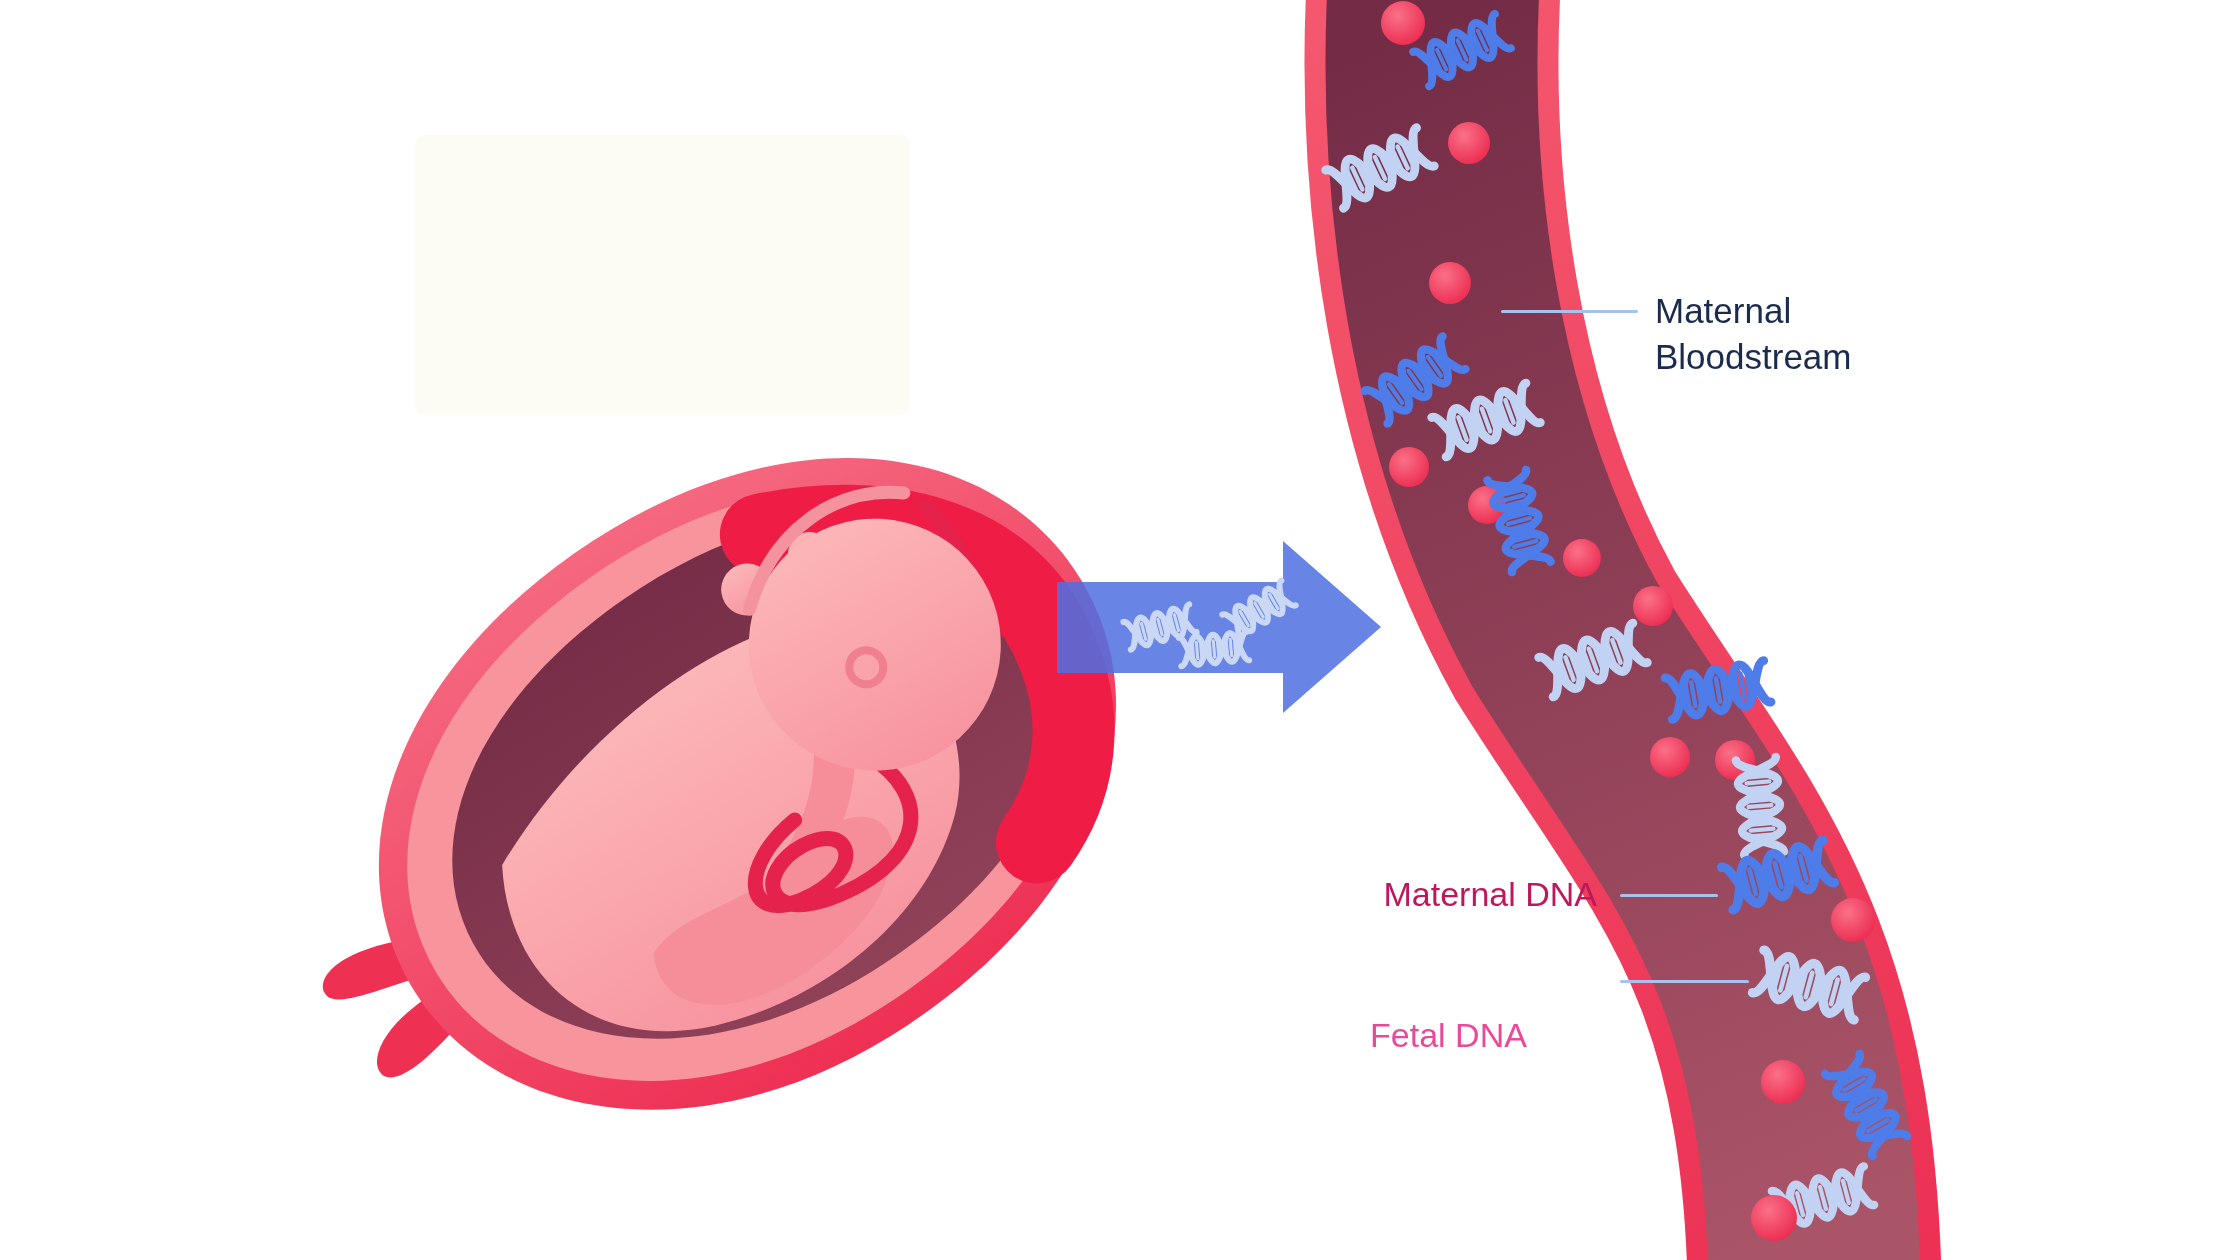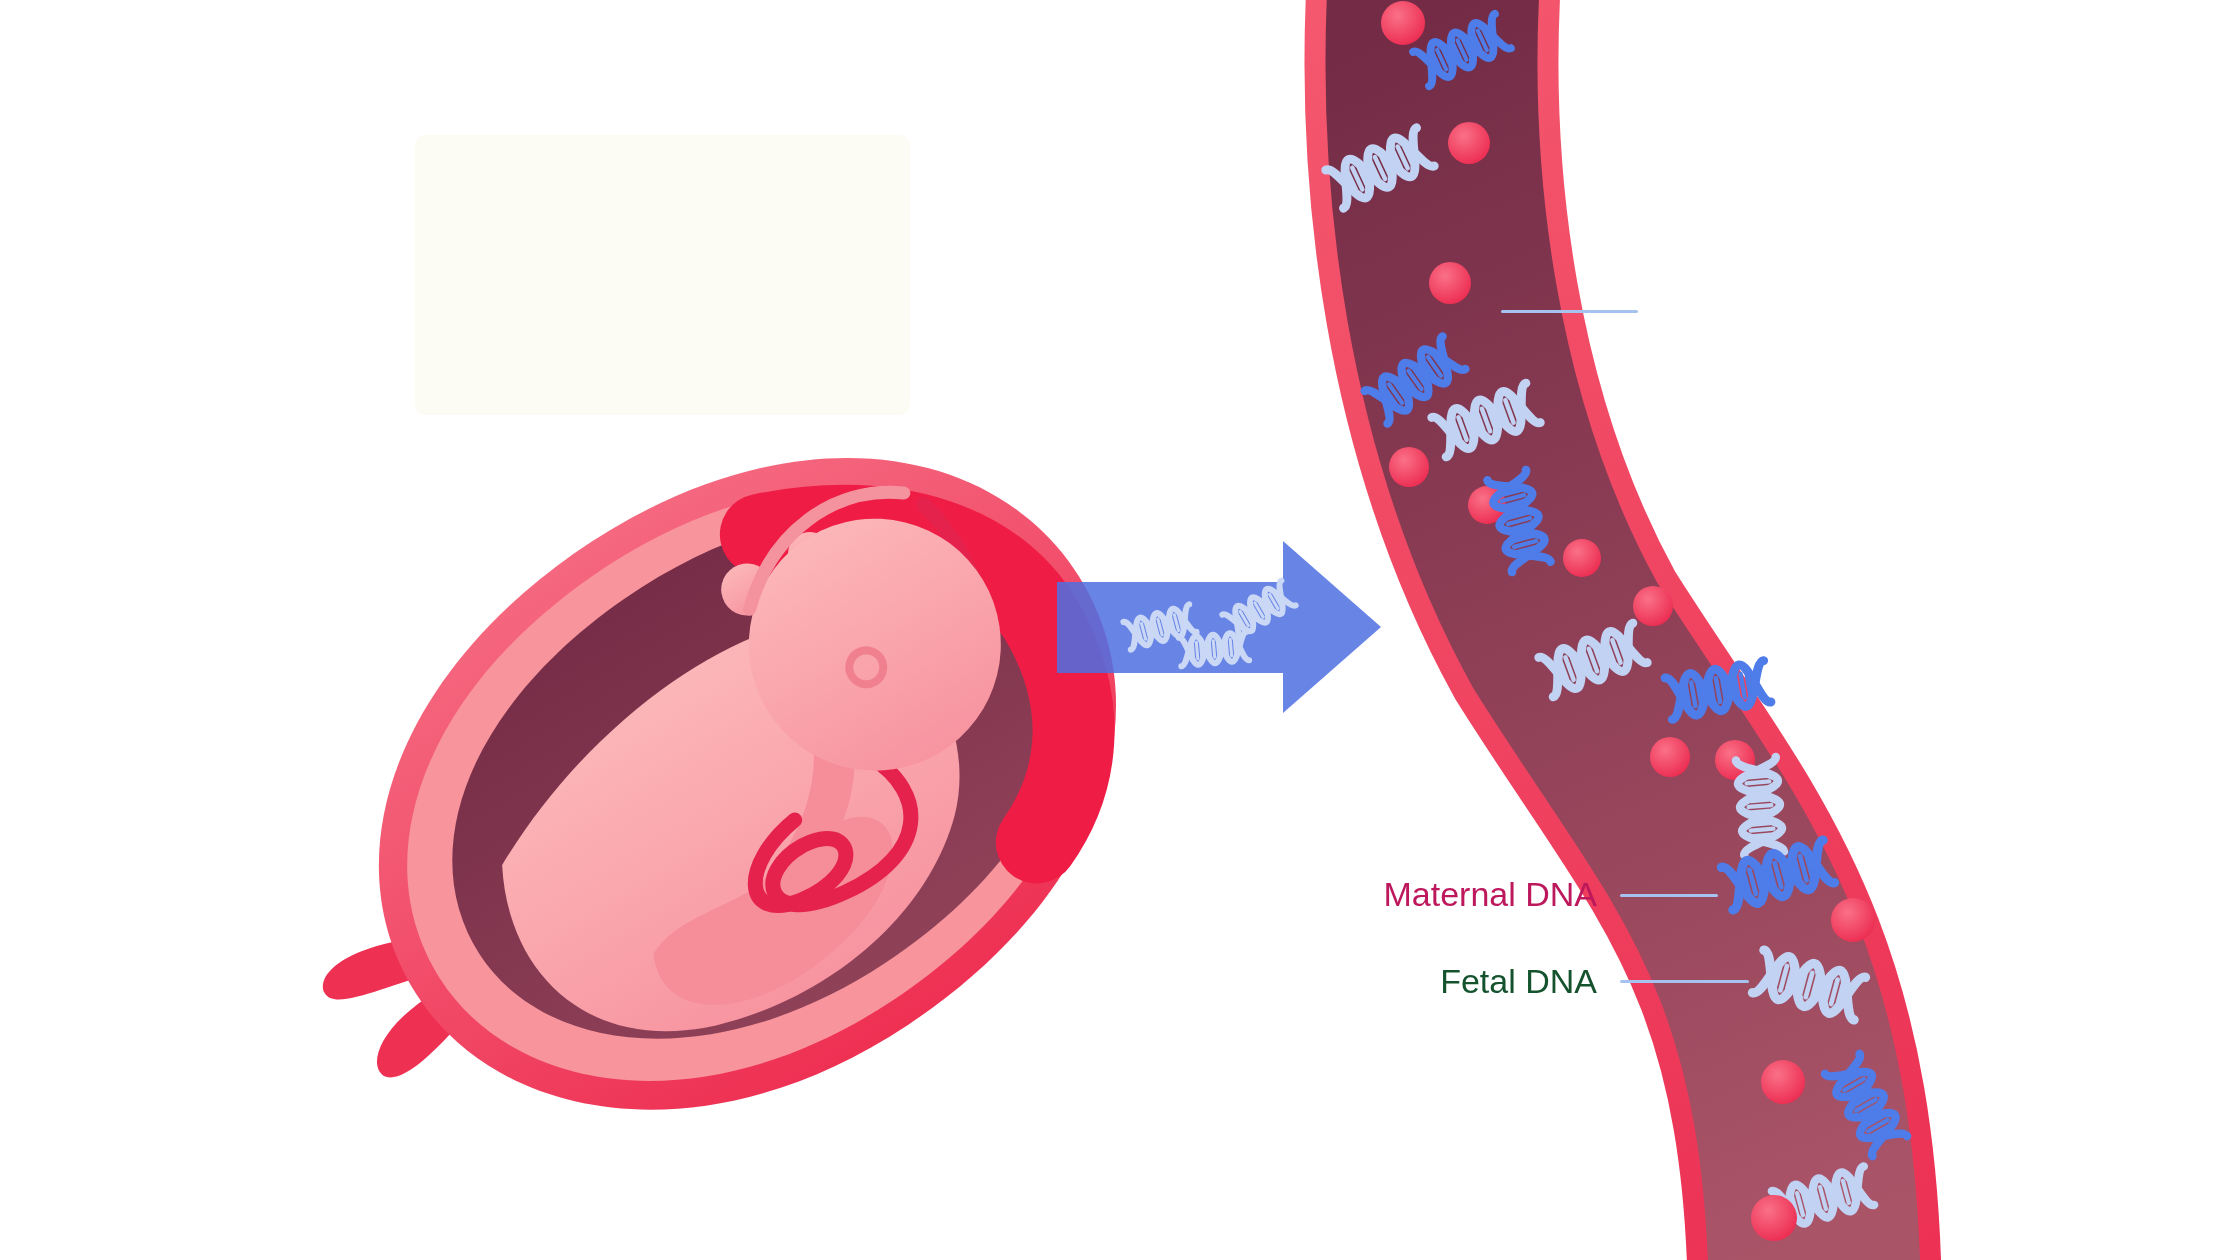--- a/index.html
+++ b/index.html
@@ -133,20 +133,24 @@
           <use href="#dna-helix" transform="translate(1809,985) rotate(15) scale(1.05)" style="color: rgb(194, 210, 243);"></use>
           <circle cx="1783" cy="1082" r="22" fill="url(#rbcGrad)"></circle>
           <use href="#dna-helix" transform="translate(1866,1105) rotate(60) scale(0.95)" style="color: rgb(78, 124, 232);"></use>
           <use href="#dna-helix" transform="translate(1823,1198) rotate(-15) scale(0.95)" style="color: rgb(194, 210, 243);"></use>
           <circle cx="1774" cy="1218" r="23" fill="url(#rbcGrad)"></circle>
         </g>
     </g>
   </svg>
 
   <div class="leader" style="left: 1501px; top: 310px; width: 137px; background: rgb(166, 195, 239);"></div>
+  <div class="label two-line" style="left: 1655px; top: 288px; color: rgb(27, 43, 77);">
+    <div>Maternal</div>
+    <div>Bloodstream</div>
+  </div>
 
   <div class="leader" style="left: 1620px; top: 894px; width: 98px; background: rgb(166, 195, 239);"></div>
   <div class="label right" style="left: 1300px; top: 874px; width: 297px; color: #be185d;">Maternal DNA</div>
 
   <div class="leader" style="left: 1620px; top: 980px; width: 129px; background: rgb(166, 195, 239);"></div>
-  <div class="label right" style="left: 1300px; top: 961px; width: 297px; color: #14532d;">Fetal DNA</div>
+  <div class="label right" style="left: 1300px; top: 1015px; width: 297px; color: #ec4899; text-align: center;">Fetal DNA</div>
 
 </div>
 
 </body></html>

